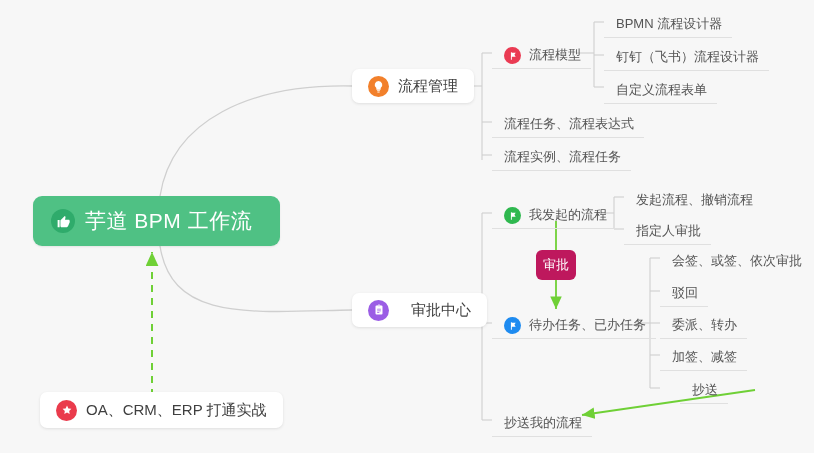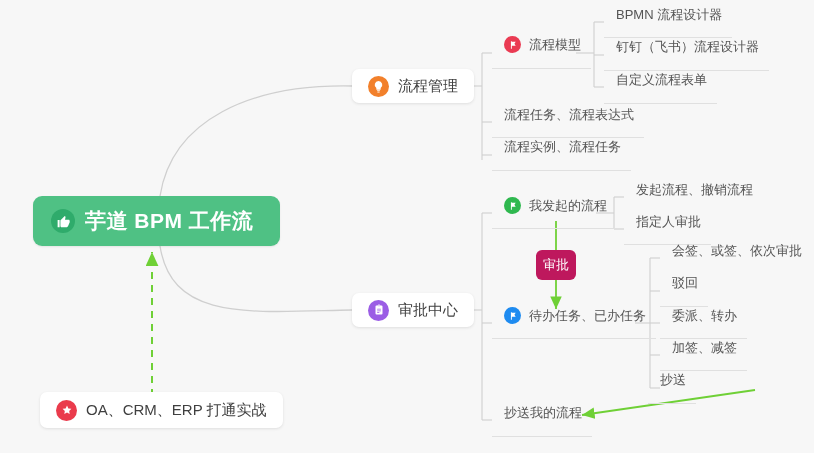--- a/index.html
+++ b/index.html
@@ -43,21 +43,20 @@
     box-sizing: border-box;
     padding-left: 18px;
     box-shadow: 0 1px 2px rgba(0,0,0,0.08);
   }
   .root-label {
     color: #ffffff;
     font-size: 21px;
     letter-spacing: 0.5px;
     margin-left: 10px;
     white-space: nowrap;
-    font-weight: bold;
   }
 
   
   .card-node {
     position: absolute;
     background: #ffffff;
     border-radius: 7px;
     display: flex;
     align-items: center;
     box-sizing: border-box;
@@ -72,23 +71,23 @@
   }
   .card-label.big {
     font-size: 15px;
     color: #3f3f3f;
   }
 
   
   .leaf-node {
     position: absolute;
     display: flex;
-    align-items: flex-start;
+    align-items: flex-end;
     box-sizing: border-box;
-    padding: 0 10px 12px 12px;
+    padding: 0 10px 4px 12px;
     border-bottom: 1px solid #e0e0e0;
     white-space: nowrap;
   }
   .leaf-node.no-rule {
     border-bottom: none;
     font-family: Liberation Mono, monospace;
   }
   .leaf-label {
     font-size: 13px;
     color: #555555;
@@ -234,21 +233,21 @@
     <span class="leaf-label">自定义流程表单</span>
   </div>
 
   <div class="leaf-node" style="left:492px; top:106px; height:32px;">
     <span class="leaf-label">流程任务、流程表达式</span>
   </div>
   <div class="leaf-node" style="left:492px; top:138px; height:33px;">
     <span class="leaf-label">流程实例、流程任务</span>
   </div>
 
-  <div class="card-node" style="left:352px; top:293px; height:34px;">
+  <div class="card-node" style="left:352px; top:293px; height:34px;gap:13px;">
     <span class="ico ico-lg ico-clip">
       <svg width="12" height="12" viewBox="0 0 24 24" fill="#ffffff">
         <path d="M17 3h-2.2a2.9 2.9 0 0 0-5.6 0H7a2 2 0 0 0-2 2v14a2 2 0 0 0 2 2h10a2 2 0 0 0 2-2V5a2 2 0 0 0-2-2zm-5-.6a1.1 1.1 0 1 1 0 2.2 1.1 1.1 0 0 1 0-2.2z"></path>
         <rect x="8" y="9.5" width="8" height="1.6" rx="0.8" fill="#9b5de5"></rect>
         <rect x="8" y="13" width="8" height="1.6" rx="0.8" fill="#9b5de5"></rect>
         <rect x="8" y="16.5" width="5" height="1.6" rx="0.8" fill="#9b5de5"></rect>
       </svg>
     </span>
     <span class="card-label big">审批中心</span>
   </div>
@@ -283,21 +282,21 @@
   </div>
   <div class="leaf-node no-rule" style="left:660px; top:242px; height:32px;">
     <span class="leaf-label">会签、或签、依次审批</span>
   </div>
   <div class="leaf-node" style="left:660px; top:307px; height:32px;">
     <span class="leaf-label">委派、转办</span>
   </div>
   <div class="leaf-node" style="left:660px; top:339px; height:32px;">
     <span class="leaf-label">加签、减签</span>
   </div>
-  <div class="leaf-node" style="left:648px; top:371px; height:33px;">
+  <div class="leaf-node" style="left:680px; top:371px; height:33px;">
     <span class="leaf-label">抄送</span>
   </div>
 
   <div class="leaf-node" style="left:492px; top:404px; height:33px;">
     <span class="leaf-label">抄送我的流程</span>
   </div>
 
   <div class="pill-node" style="left:536px; top:250px; width:40px; height:30px;">
     <span class="pill-label">审批</span>
   </div>

